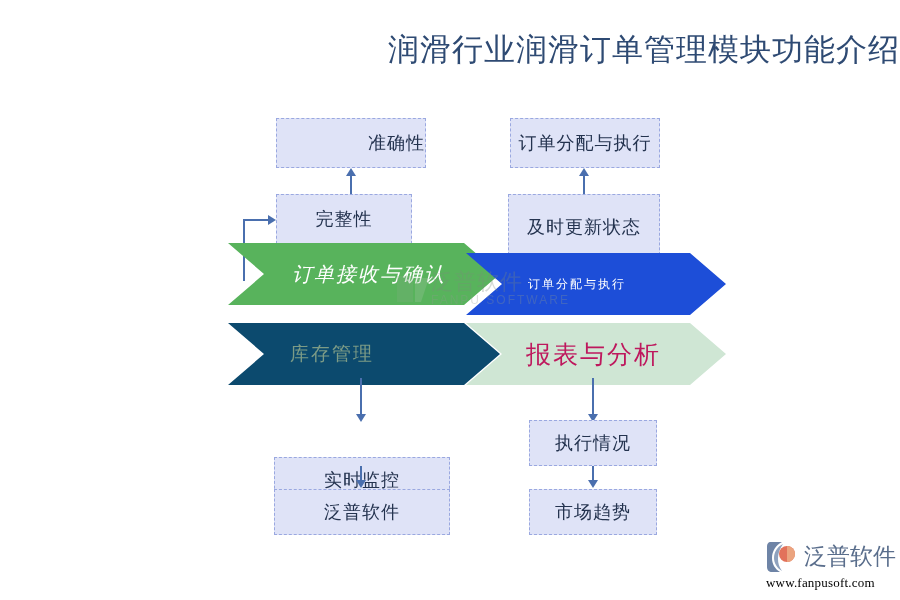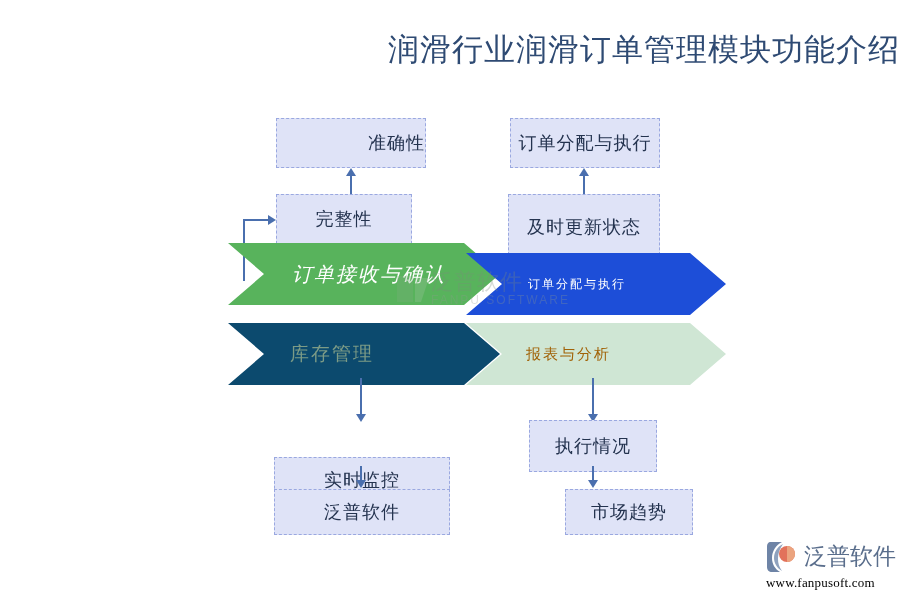--- a/index.html
+++ b/index.html
@@ -62,21 +62,21 @@
     box-sizing: border-box;
     white-space: nowrap;
     font-family: "Liberation Serif", "DejaVu Serif", serif;
     letter-spacing: 2px;
   }
   .chev span { display: block; }
 
   .chev-green  { background: #58b35c; color: #ffffff; font-size: 20px; }
   .chev-teal   { background: #1d4ed8; color: #ffffff; font-size: 12px; }
   .chev-mint   { background: #0c4a6e; color: #7c9b86; font-size: 19px; }
-  .chev-mint2  { background: #cfe6d4; color: #a16207; font-size: 15px; }
+  .chev-mint2  { background: #cfe6d4; color: #be185d; font-size: 25px; }
 
   
   .shape-start {
     clip-path: polygon(0 0, calc(100% - 36px) 0, 100% 50%, calc(100% - 36px) 100%, 0 100%, 36px 50%);
   }
   .shape-mid {
     clip-path: polygon(0 0, calc(100% - 36px) 0, 100% 50%, calc(100% - 36px) 100%, 0 100%, 36px 50%);
   }
 
   
@@ -232,28 +232,28 @@
   <div class="line vline" style="left:360px; top:466px; height:16px;"></div>
   <div class="arrow-down" style="left:356px; top:480px;"></div>
 
   <div class="fbox" style="left:274px; top:489px; width:176px; height:46px;">
     <span>泛普软件</span>
   </div>
 
   <div class="line vline" style="left:592px; top:378px; height:38px;"></div>
   <div class="arrow-down" style="left:588px; top:414px;"></div>
 
-  <div class="fbox" style="left:529px; top:420px; width:128px; height:52px;">
+  <div class="fbox" style="left:529px; top:420px; width:128px; height:46px;">
     <span>执行情况</span>
   </div>
 
   <div class="line vline" style="left:592px; top:466px; height:16px;"></div>
   <div class="arrow-down" style="left:588px; top:480px;"></div>
 
-  <div class="fbox" style="left:529px; top:489px; width:128px; height:46px;margin-left:36px;">
+  <div class="fbox" style="left:529px; top:489px; width:128px; height:46px;">
     <span>市场趋势</span>
   </div>
 
   <div class="watermark">
     <div class="wm-mark">
       <svg width="36" height="34" viewBox="0 0 36 34" aria-hidden="true">
         <path d="M2 4 L18 4 L18 30 L2 30 Z" fill="#7fae7f"></path>
         <path d="M20 6 L34 6 L26 30 L20 30 Z" fill="#9ec49e"></path>
       </svg>
     </div>

